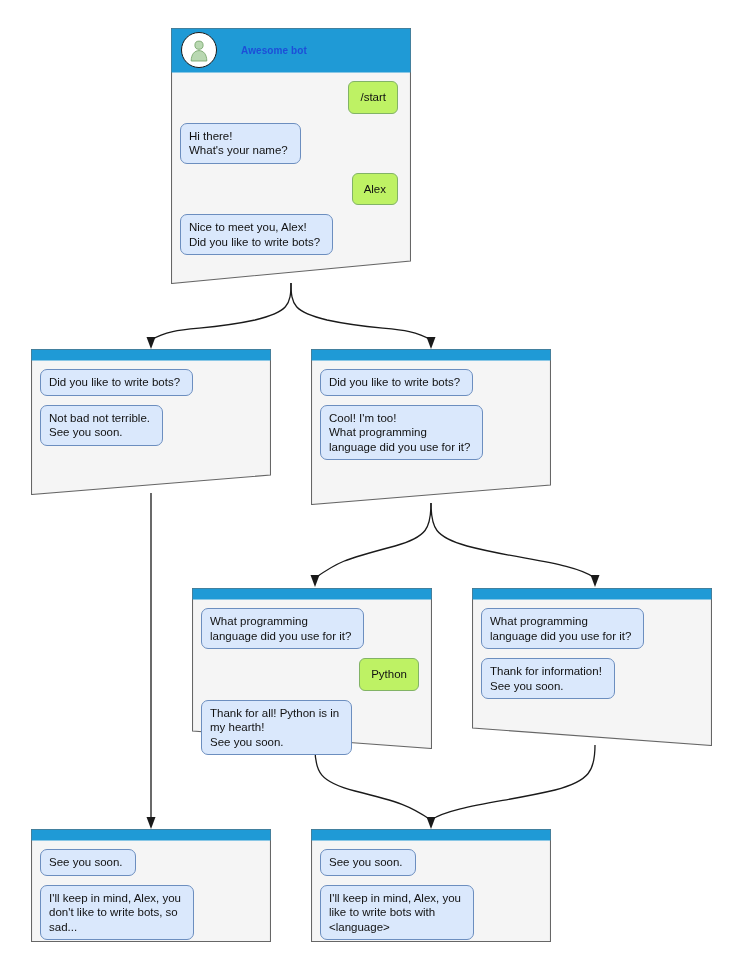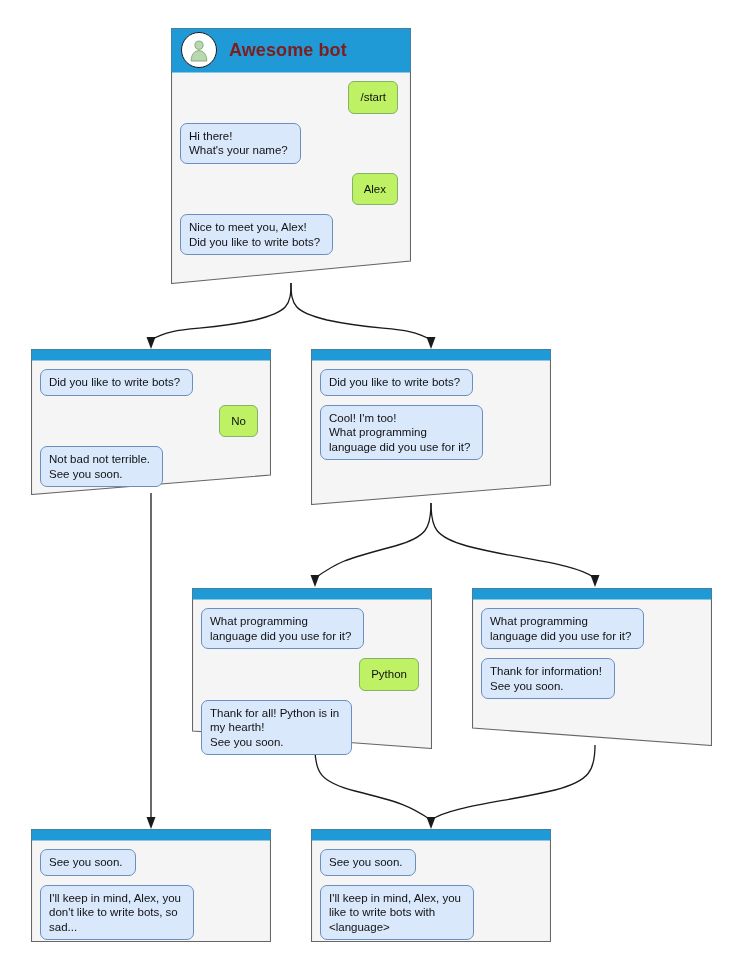--- a/index.html
+++ b/index.html
@@ -86,24 +86,24 @@
     background: #ffffff;
     border: 1.6px solid #1a1a1a;
     box-sizing: border-box;
     display: flex;
     align-items: center;
     justify-content: center;
     flex: 0 0 auto;
   }
   .avatar svg { display: block; }
   .bot-title {
-    color: #7f1d1d;
-    font-size: 18px;
+    color: #1d4ed8;
+    font-size: 10px;
     font-weight: bold;
-    margin-left: 12px;
+    margin-left: 24px;
     white-space: nowrap;
     letter-spacing: 0.1px;
   }
 
   
   .strip {
     height: 11px;
   }
 
   
@@ -207,23 +207,20 @@
     <svg class="node-shape" viewBox="0 0 240 146" preserveAspectRatio="none">
       <path class="body" d="M0.5,0.5 L239.5,0.5 L239.5,126 L0.5,145.5 Z"></path>
       <rect class="bar" x="0.5" y="0.5" width="239" height="11"></rect>
     </svg>
     <div class="node-inner">
       <div class="strip"></div>
       <div class="chat">
         <div class="msg-row bot">
           <div class="bubble bot">Did you like to write bots?</div>
         </div>
-        <div class="msg-row user">
-          <div class="bubble user">No</div>
-        </div>
         <div class="msg-row bot">
           <div class="bubble bot">Not bad not terrible.
 See you soon.</div>
         </div>
       </div>
     </div>
   </div>
 
   <div class="node" style="left:311px; top:349px; width:240px; height:156px;">
     <svg class="node-shape" viewBox="0 0 240 156" preserveAspectRatio="none">

